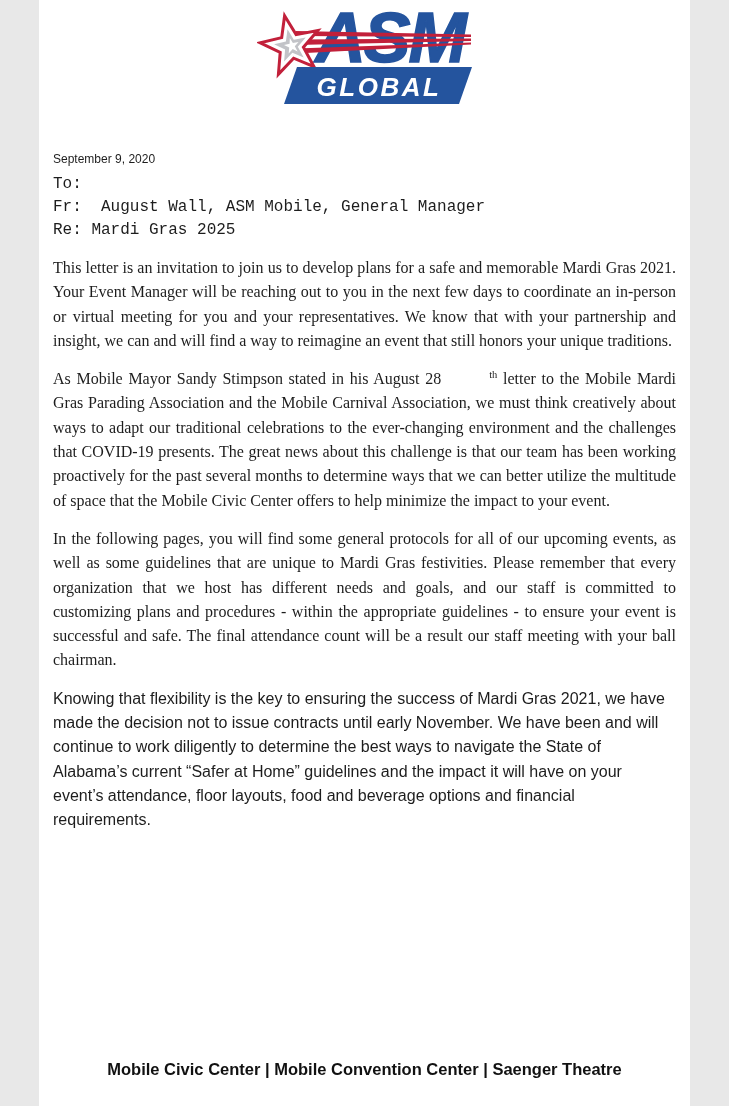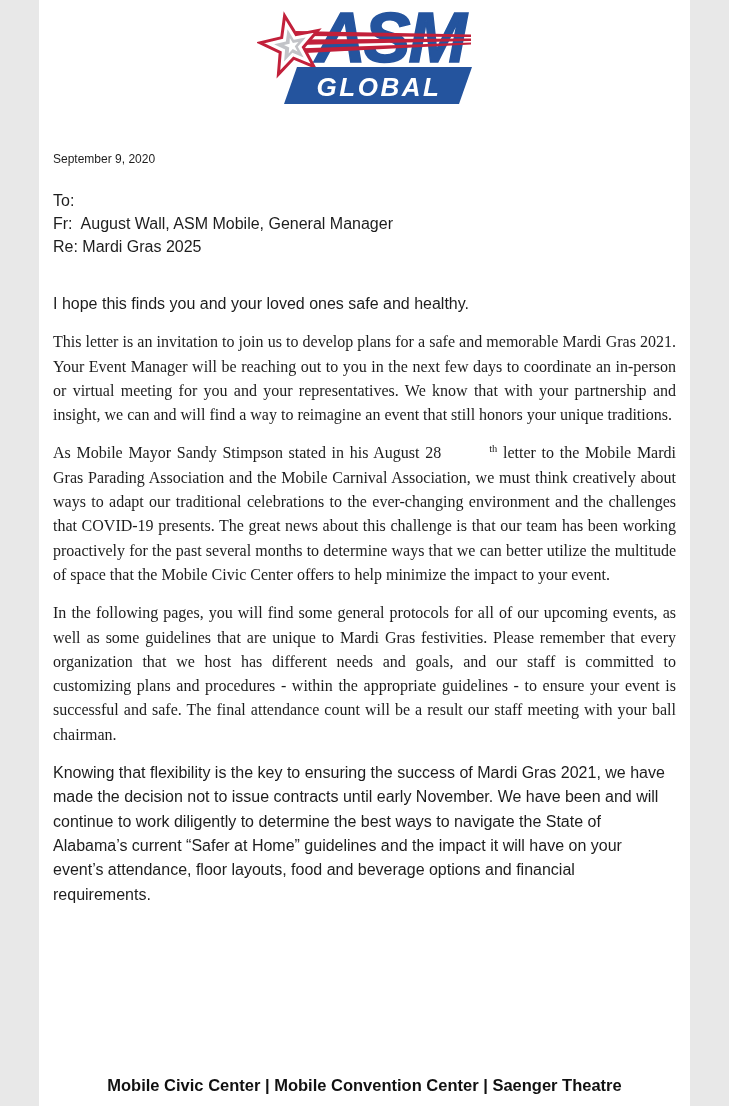--- a/index.html
+++ b/index.html
@@ -14,34 +14,34 @@
     overflow: hidden;
   }
   .logo-wrap {
     display: flex;
     justify-content: center;
     padding-top: 5px;
   }
   .logo-svg { display: block; }
   .content { padding: 0 14px; }
   .date-line { margin-top: 42px; font-size: 12px; line-height: 20px; }
-  .addr-block { margin-top: 20px; }
+  .addr-block { margin-top: 4px; font-family: Liberation Mono, monospace; }
   .addr-line { font-size: 16px; line-height: 23px; white-space: pre-wrap; }
   p.body-par {
     font-size: 16px;
     line-height: 24.3px;
     margin: 14px 0 0 0;
   }
   p.first-par { margin-top: 34px; }
   p.just { text-align: justify; font-family: Liberation Serif, serif; }
   sup.ord { font-size: 10.5px; vertical-align: super; line-height: 0; padding-left: 48px; }
   .footer {
     position: absolute;
     left: 0; right: 0;
-    bottom: 11px;
+    bottom: 27px;
     text-align: center;
     font-weight: bold;
     font-size: 16.5px;
     color: #111111;
   }
 </style>
 </head>
 <body>
 
 <div class="page">
@@ -73,21 +73,20 @@
   <div class="content">
 
     <div class="date-line">September 9, 2020</div>
 
     <div class="addr-block">
       <div class="addr-line">To:</div>
       <div class="addr-line">Fr:  August Wall, ASM Mobile, General Manager</div>
       <div class="addr-line">Re: Mardi Gras 2025</div>
     </div>
 
-    <p class="body-par first-par">I hope this finds you and your loved ones safe and healthy.</p>
 
     <p class="body-par just">This letter is an invitation to join us to develop plans for a safe and memorable Mardi Gras 2021. Your Event Manager will be reaching out to you in the next few days to coordinate an in-person or virtual meeting for you and your representatives. We know that with your partnership and insight, we can and will find a way to reimagine an event that still honors your unique traditions.</p>
 
     <p class="body-par just"><span>As Mobile Mayor Sandy Stimpson stated in his August 28</span><sup class="ord">th</sup><span> letter to the Mobile Mardi Gras Parading Association and the Mobile Carnival Association, we must think creatively about ways to adapt our traditional celebrations to the ever-changing environment and the challenges that COVID-19 presents. The great news about this challenge is that our team has been working proactively for the past several months to determine ways that we can better utilize the multitude of space that the Mobile Civic Center offers to help minimize the impact to your event.</span></p>
 
     <p class="body-par just">In the following pages, you will find some general protocols for all of our upcoming events, as well as some guidelines that are unique to Mardi Gras festivities. Please remember that every organization that we host has different needs and goals, and our staff is committed to customizing plans and procedures - within the appropriate guidelines - to ensure your event is successful and safe. The final attendance count will be a result our staff meeting with your ball chairman.</p>
 
     <p class="body-par">Knowing that flexibility is the key to ensuring the success of Mardi Gras 2021, we have made the decision not to issue contracts until early November. We have been and will continue to work diligently to determine the best ways to navigate the State of Alabama’s current “Safer at Home” guidelines and the impact it will have on your event’s attendance, floor layouts, food and beverage options and financial requirements.</p>
 
   </div>

